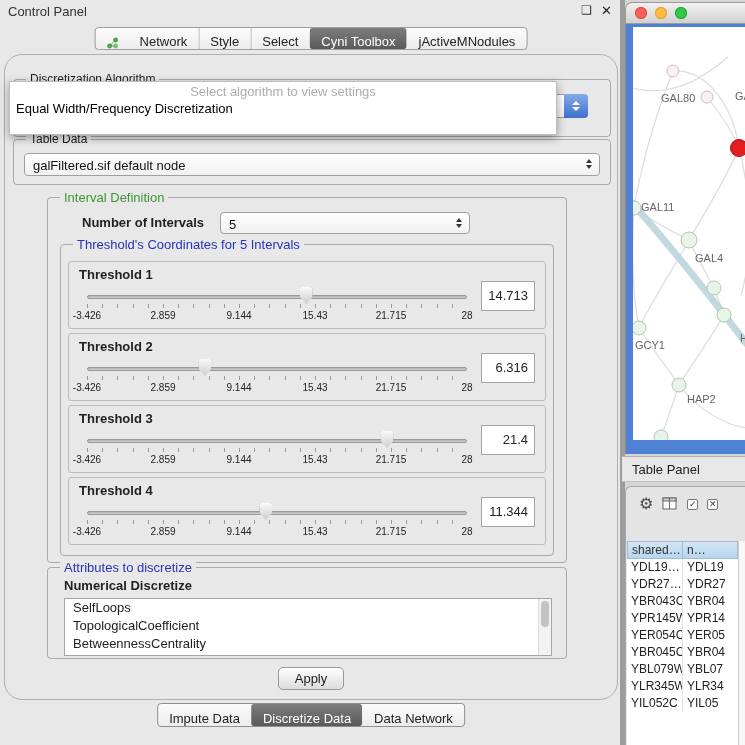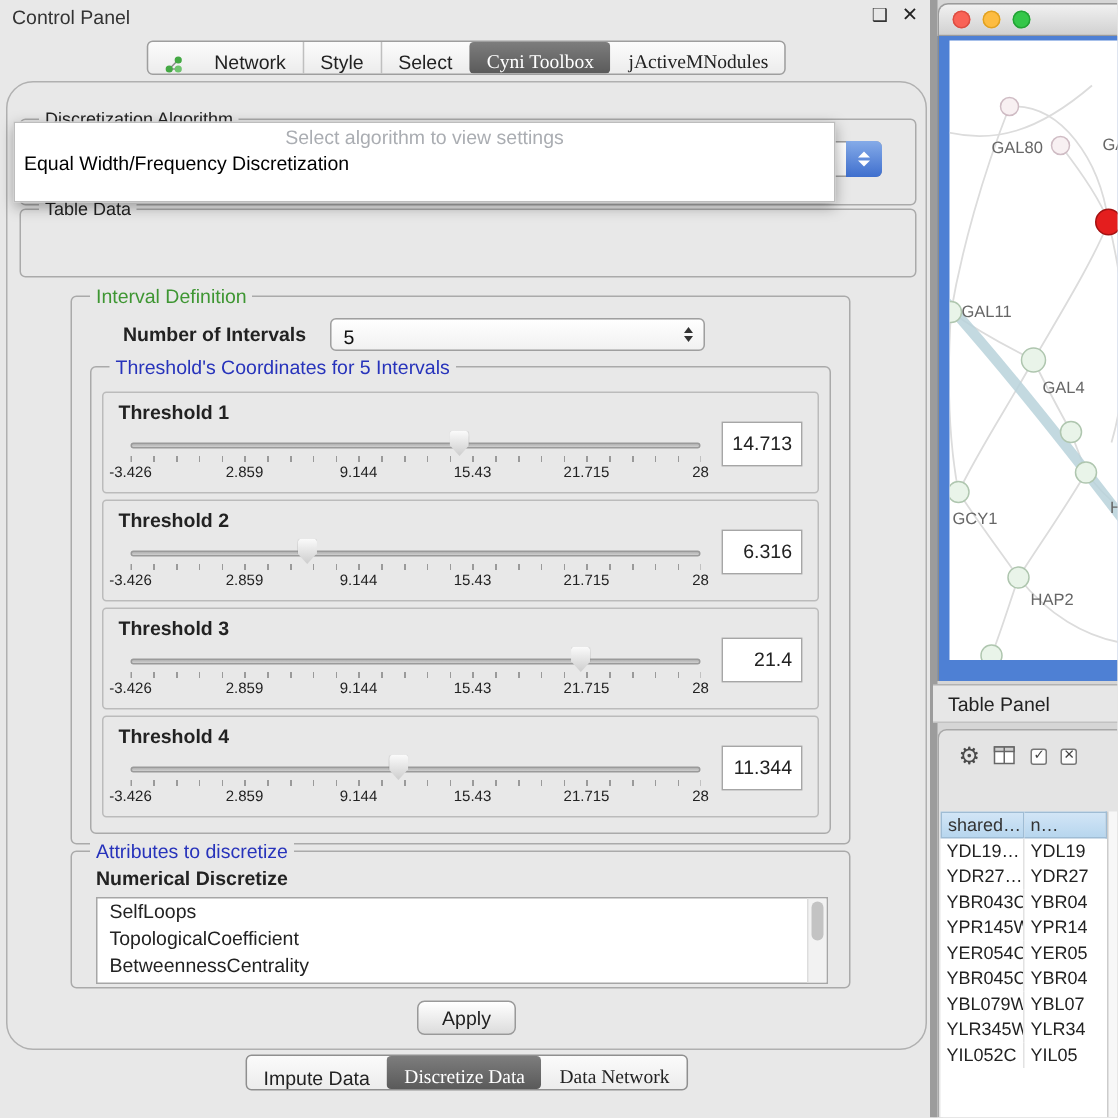--- a/index.html
+++ b/index.html
@@ -10,21 +10,21 @@
   .control-panel { position:absolute; left:0; top:0; width:622px; height:745px; background:#e8e8e8; }
   .cp-titlebar { position:absolute; left:0; top:0; width:100%; height:22px;text-align:center; }
   .cp-title { position:absolute; left:8px; top:4px; font-size:13px; color:#333; }
   .cp-float { position:absolute; right:30px; top:3px; font-size:12px; color:#333; font-family:"DejaVu Sans",sans-serif; }
   .cp-close { position:absolute; right:10px; top:3px; font-size:13px; font-weight:bold; color:#222; font-family:"DejaVu Sans",sans-serif; }
 
   .seg-bar { position:absolute; top:27px; left:50%; transform:translateX(-50%); display:flex; align-items:stretch; height:23px; background:linear-gradient(#fcfcfc,#ececec); border:1px solid #9e9e9e; border-radius:4px; font-size:13px; white-space:nowrap; }
   .seg { display:flex; align-items:flex-end; gap:21px; padding:0 11px; color:#222; }
   .seg + .seg { border-left:1px solid #bfbfbf; }
   .seg.selected { background:linear-gradient(#7d7d7d,#5a5a5a); color:#fff; border-radius:3px; }
-  .seg.selected + .seg, .seg + .seg.selected { border-left-color:transparent;font-family:Liberation Serif, serif; }
+  .seg.selected + .seg, .seg + .seg.selected { border-left-color:transparent; }
 
   .main-panel { position:absolute; left:4px; top:54px; width:614px; height:646px; border:1px solid #b0b0b0; border-radius:18px; background:#e8e8e8; }
 
   .group { position:absolute; border:1px solid #aaaaaa; border-radius:4px; }
   .group-title { position:absolute; top:-8px; left:12px; background:#e8e8e8; padding:0 4px; font-size:12px; color:#222; white-space:nowrap; }
   .group-title.green { color:#3e9632; font-size:13px; }
   .group-title.blue { color:#2733bb; font-size:13px; }
 
   
   .disc-group { left:8px; top:24px; width:598px; height:58px; }
@@ -157,20 +157,27 @@
       </div>
     </div>
 
     <div class="algo-popup">
       <div class="popup-placeholder">Select algorithm to view settings</div>
       <div class="popup-option">Equal Width/Frequency Discretization</div>
     </div>
 
     <div class="group td-group">
       <span class="group-title">Table Data</span>
+      <div class="combo td-combo">
+        <span class="combo-text">galFiltered.sif default node</span>
+        <span class="stepper">
+            <i class="chev-up"></i>
+            <i class="chev-down"></i>
+          </span>
+      </div>
     </div>
 
     <div class="group interval-group">
       <span class="group-title green">Interval Definition</span>
       <span class="count-label">Number of Intervals</span>
       <div class="combo count-combo">
         <span class="combo-text">5</span>
         <span class="stepper">
             <i class="chev-up"></i>
             <i class="chev-down"></i>

